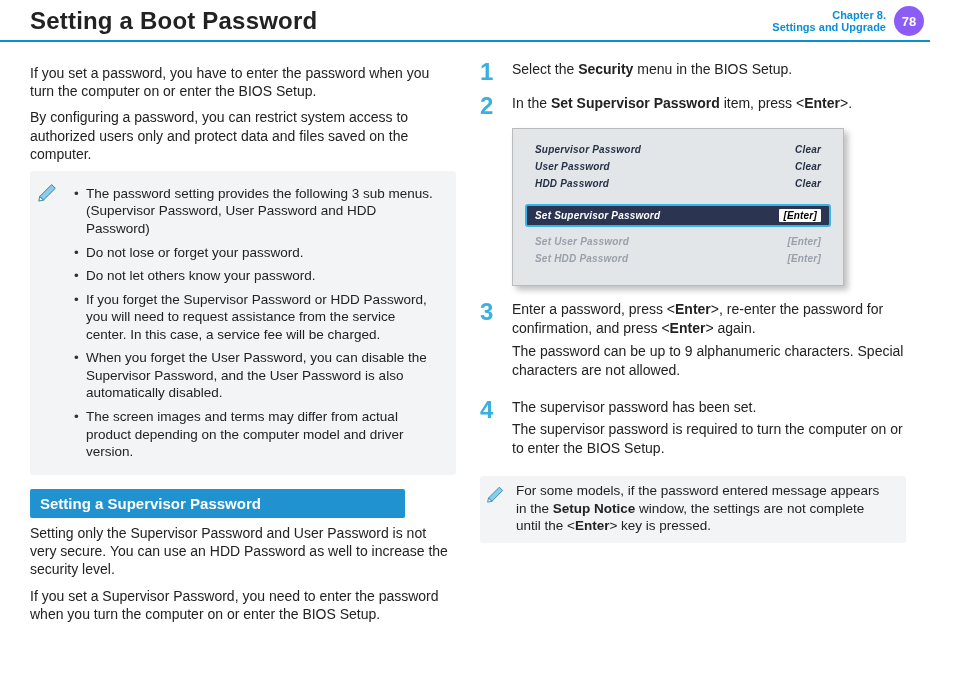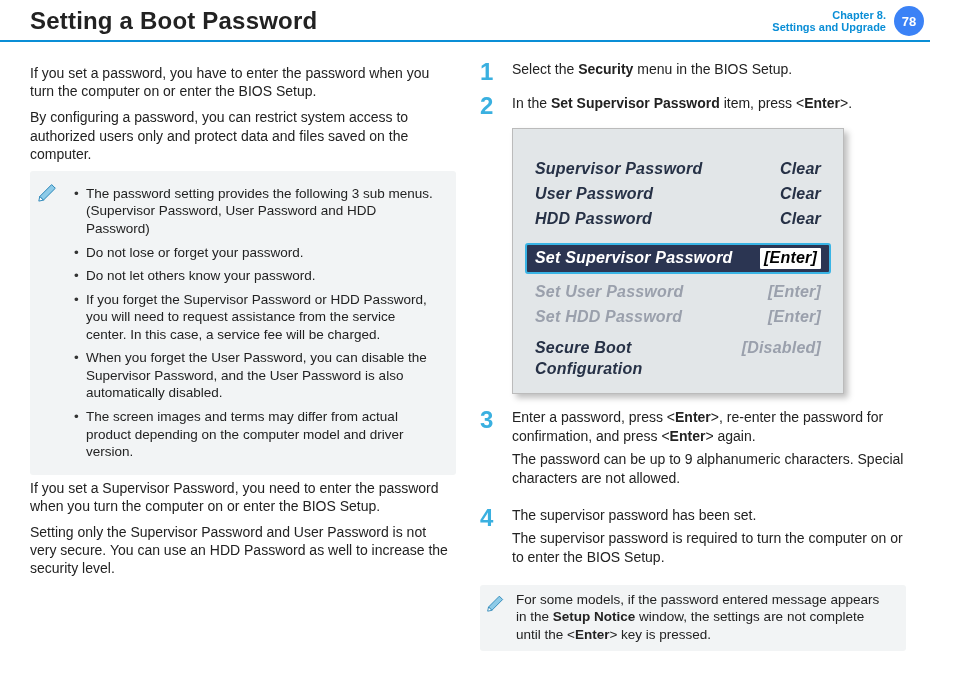--- a/index.html
+++ b/index.html
@@ -39,21 +39,21 @@
     text-align: right;
     color: #0a8ed6;
     font-weight: 700;
     line-height: 1.1;
     font-size: 11px;
   }
   .pagecircle {
     width: 30px;
     height: 30px;
     border-radius: 50%;
-    background: #3b82f6;
+    background: #8b5cf6;
     color: #fff;
     display: flex;
     align-items: center;
     justify-content: center;
     font-weight: 700;
     font-size: 13px;
     margin-right: 6px;
   }
   .cols {
     display: flex;
@@ -116,25 +116,25 @@
   b { font-weight: 700; }
 
   
   .bios {
     width: 330px;
     margin: 4px 0 14px 32px;
     border: 1px solid #bbb;
     box-shadow: 4px 4px 6px rgba(0,0,0,0.25);
     background: #e2e6e8;
     font-family: Tahoma, Arial, sans-serif;
-    font-size: 16px;
+    font-size: 10px;
     font-weight: 700;
     color: #263146;
     letter-spacing: 0.2px;
-    padding: 28px 0 12px 0;
+    padding: 12px 0 12px 0;
     font-style: italic;
   }
   .bios .brow {
     display: flex;
     justify-content: space-between;
     padding: 2px 22px;
   }
   .bios .hl {
     background: #2b3552;
     margin: 6px 12px;
@@ -189,22 +189,23 @@
         <ul>
           <li>The password setting provides the following 3 sub menus. (Supervisor Password, User Password and HDD Password)</li>
           <li>Do not lose or forget your password.</li>
           <li>Do not let others know your password.</li>
           <li>If you forget the Supervisor Password or HDD Password, you will need to request assistance from the service center. In this case, a service fee will be charged.</li>
           <li>When you forget the User Password, you can disable the Supervisor Password, and the User Password is also automatically disabled.</li>
           <li>The screen images and terms may differ from actual product depending on the computer model and driver version.</li>
         </ul>
       </div>
 
+      <div class="subhead">Setting a Supervisor Password</div>
+      <div class="p">Setting only the Supervisor Password and User Password is not very secure. You can use an HDD Password as well to increase the security level.</div>
       <div class="p">If you set a Supervisor Password, you need to enter the password when you turn the computer on or enter the BIOS Setup.</div>
-      <div class="p">Setting only the Supervisor Password and User Password is not very secure. You can use an HDD Password as well to increase the security level.</div>
     </div>
 
     <div class="col">
 
       <div class="numstep">
         <div class="stepnum">1</div>
         <div class="stepbody">
           <span>Select the </span><b>Security</b><span> menu in the BIOS Setup.</span>
         </div>
       </div>
@@ -236,24 +237,20 @@
           </div>
         <div class="brow dim">
             <span>Set User Password</span>
             <span>[Enter]</span>
           </div>
         <div class="brow dim">
             <span>Set HDD Password</span>
             <span>[Enter]</span>
           </div>
         <div class="gap"></div>
-        <div class="brow">
-            <span>Secure Boot Configuration</span>
-            <span class="dim">[Disabled]</span>
-          </div>
       </div>
 
       <div class="numstep">
         <div class="stepnum">3</div>
         <div class="stepbody">
           <div>
             <span>Enter a password, press &lt;</span><b>Enter</b><span>&gt;, re-enter the password for confirmation, and press &lt;</span><b>Enter</b><span>&gt; again.</span>
           </div>
           <div class="p">The password can be up to 9 alphanumeric characters. Special characters are not allowed.</div>
         </div>

